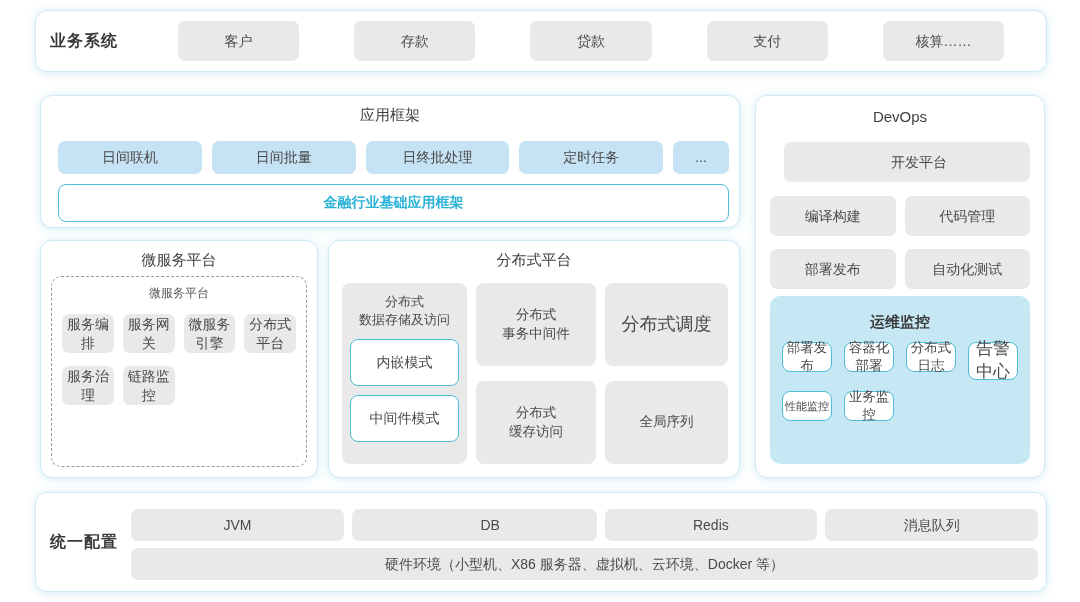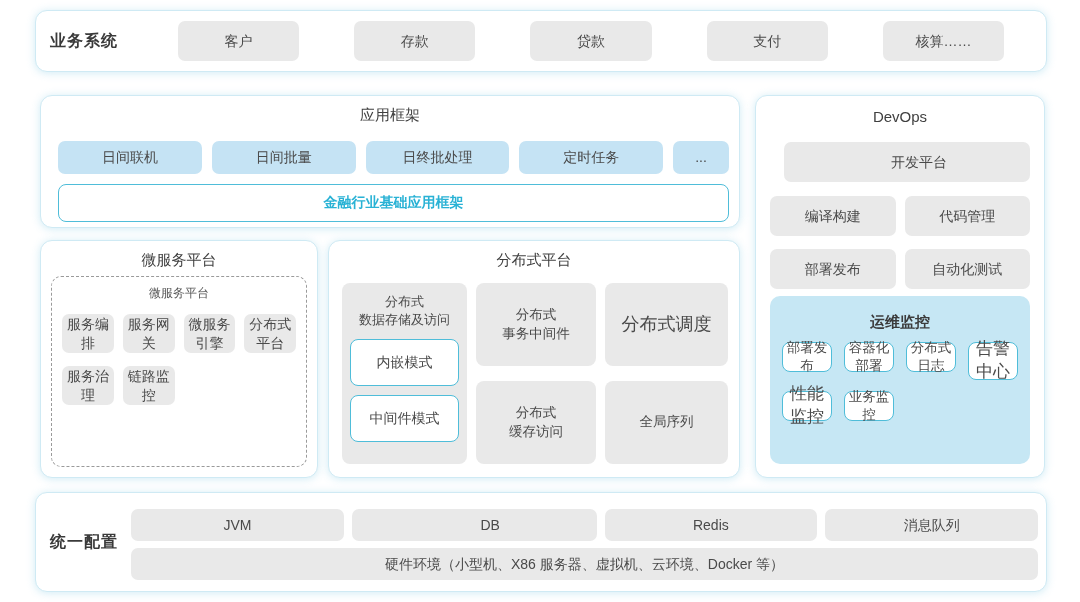--- a/index.html
+++ b/index.html
@@ -118,21 +118,21 @@
       <div class="node gray" style="flex:1;height:40px;">部署发布</div>
       <div class="node gray" style="flex:1;height:40px;">自动化测试</div>
     </div>
     <div class="monitor" style="left:14px;right:14px;top:200px;bottom:13px;">
       <div class="monitor-title">运维监控</div>
       <div class="grid2" style="gap:11px 12px;padding:10px 12px 0;">
         <div class="node outline" style="height:30px;font-size:13.5px;">部署发布</div>
         <div class="node outline" style="height:30px;font-size:13.5px;">容器化部署</div>
         <div class="node outline" style="height:30px;font-size:13.5px;">分布式日志</div>
         <div class="node outline" style="height:38px;font-size:17px;">告警中心</div>
-        <div class="node outline" style="height:30px;font-size:17px;">性能监控</div>
+        <div class="node outline" style="height:30px;font-size:11px;">性能监控</div>
         <div class="node outline" style="height:30px;font-size:13.5px;">业务监控</div>
       </div>
     </div>
   </div>
 
   <div class="card" style="left:35px;top:492px;width:1012px;height:100px;">
     <div class="side-label" style="position:absolute;left:14px;top:0;bottom:0;display:flex;align-items:center;">统一配置</div>
     <div style="position:absolute;left:95px;right:8px;top:16px;display:flex;gap:8px;">
       <div class="node gray" style="flex:1;height:32px;">JVM</div>
       <div class="node gray" style="flex:1;height:32px;padding-left:32px;">DB</div>

